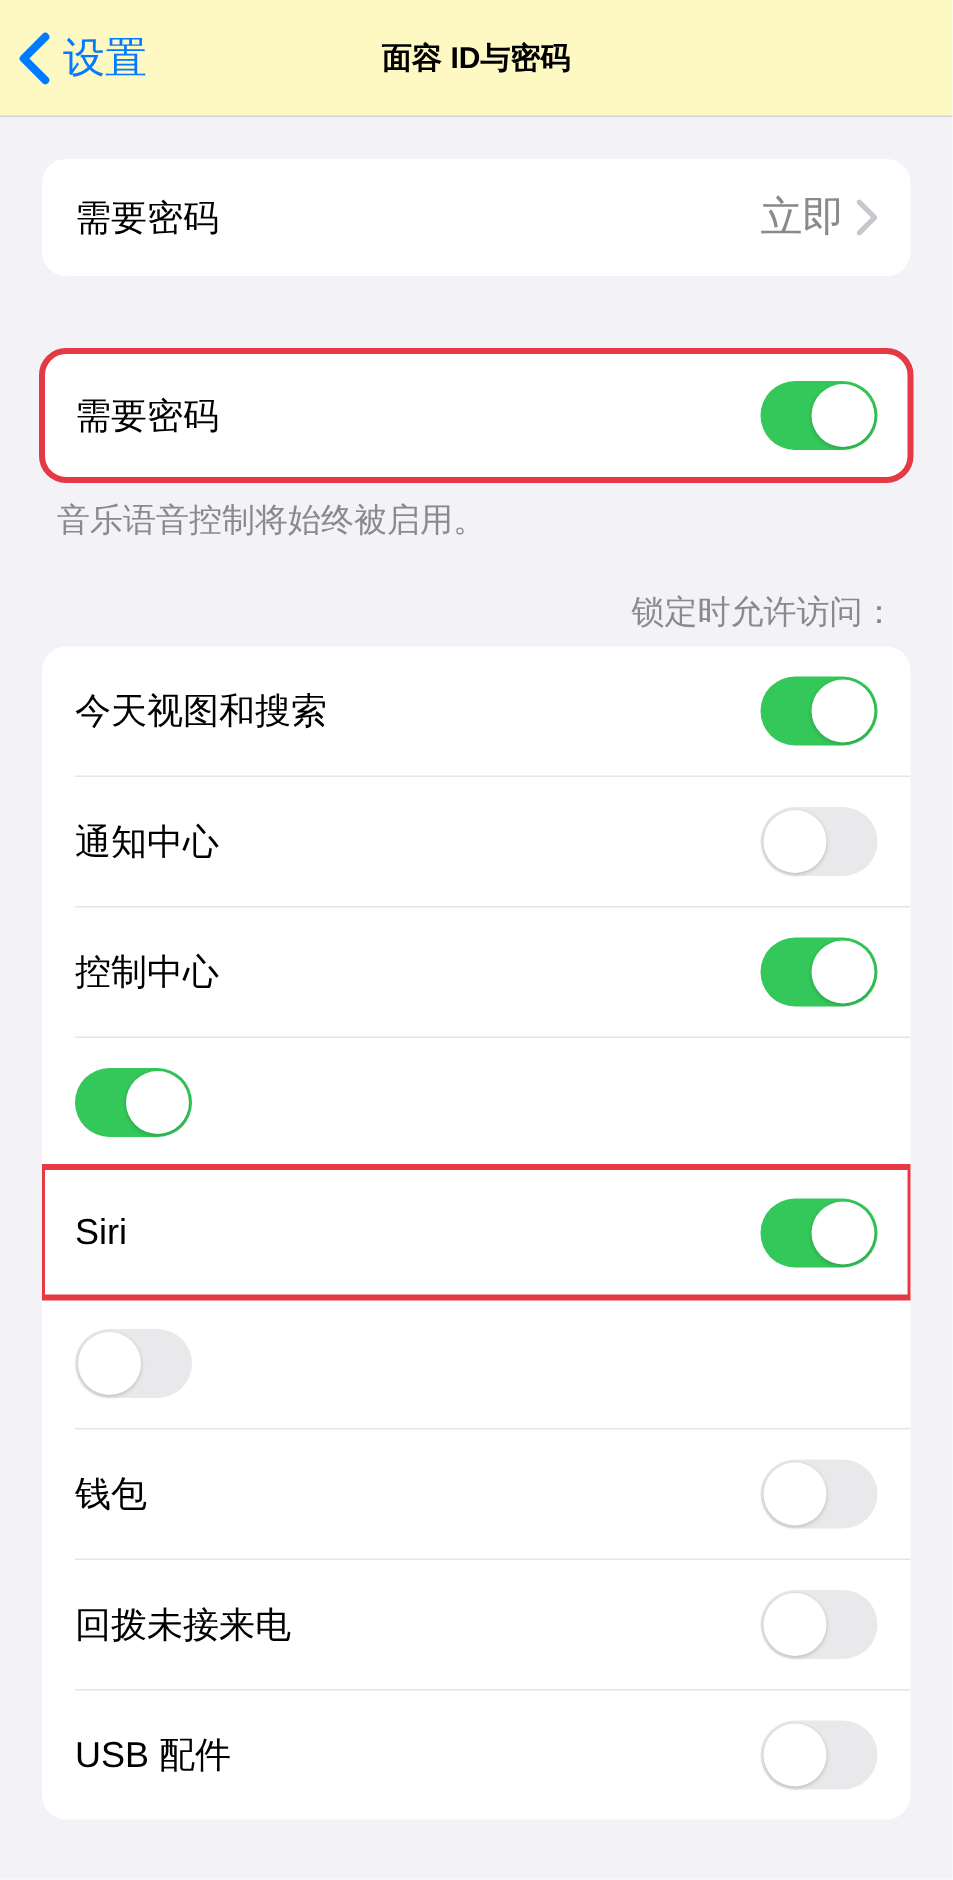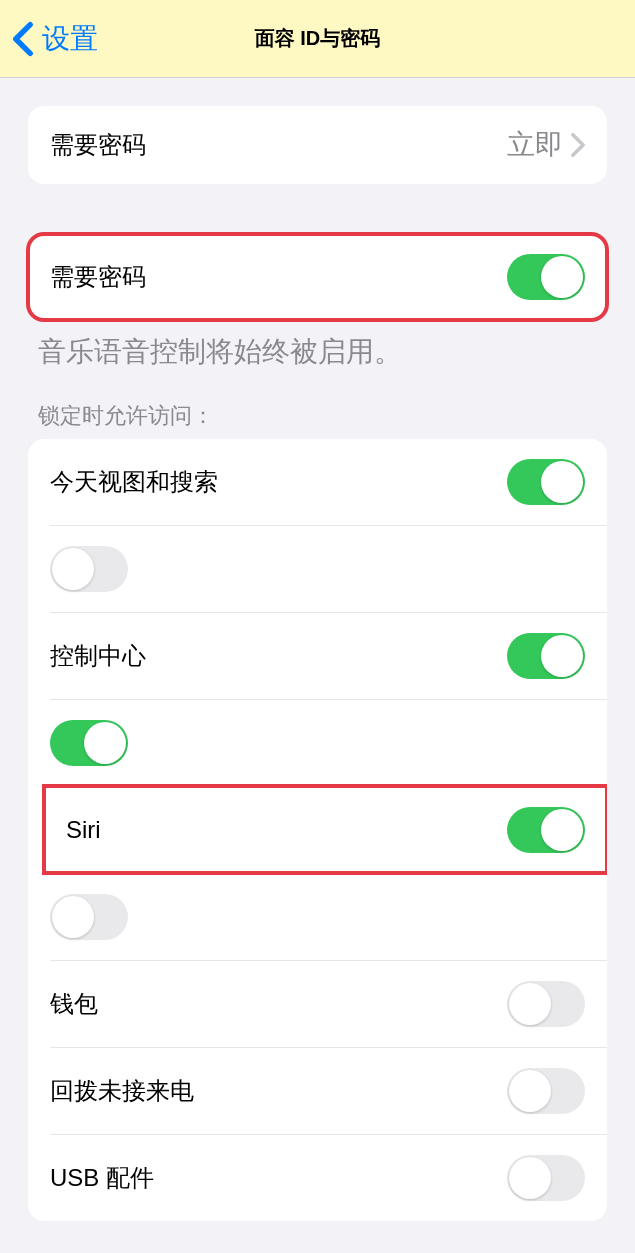--- a/index.html
+++ b/index.html
@@ -77,29 +77,30 @@
       display: flex;
       align-items: center;
       justify-content: center;
     }
     .chevron-right {
       width: 14px;
       height: 24px;
       color: #C7C7CC;
     }
     .footer-text {
-      font-size: 28px;
+      font-size: 22px;
       color: #8A8A8E;
       padding: 12px 38px 0 38px;
       line-height: 1.4;
     }
     .header-text {
       font-size: 22px;
       color: #8A8A8E;
       padding: 30px 38px 8px 38px;
+      text-align: right;
     }
     .toggle {
       width: 78px;
       height: 46px;
       border-radius: 23px;
       position: relative;
       cursor: pointer;
     }
     .toggle.on {
       background: #34C759;
@@ -170,36 +171,37 @@
   <div class="header-text">锁定时允许访问：</div>
 
   <div class="group" style="margin-top:0" id="allow-access-group">
   <div class="row">
         <span class="row-label">今天视图和搜索</span>
         <div class="toggle on">
           <div class="toggle-knob"></div>
         </div>
       </div>
       <div class="row">
+        <span class="row-label">通知中心</span>
         <div class="toggle off">
           <div class="toggle-knob"></div>
         </div>
       </div>
       <div class="row">
         <span class="row-label">控制中心</span>
         <div class="toggle on">
           <div class="toggle-knob"></div>
         </div>
       </div>
       <div class="row">
         <div class="toggle on">
           <div class="toggle-knob"></div>
         </div>
       </div>
-      <div class="row" style="outline: rgb(230, 57, 70) solid 4px; outline-offset: -2px; margin-left: 16px; padding-left: 22px;">
+      <div class="row" style="outline: rgb(230, 57, 70) solid 4px; outline-offset: -2px; margin-left: 0px; padding-left: 22px;">
         <span class="row-label">Siri</span>
         <div class="toggle on">
           <div class="toggle-knob"></div>
         </div>
       </div>
       <div class="row">
         <div class="toggle off">
           <div class="toggle-knob"></div>
         </div>
       </div>

